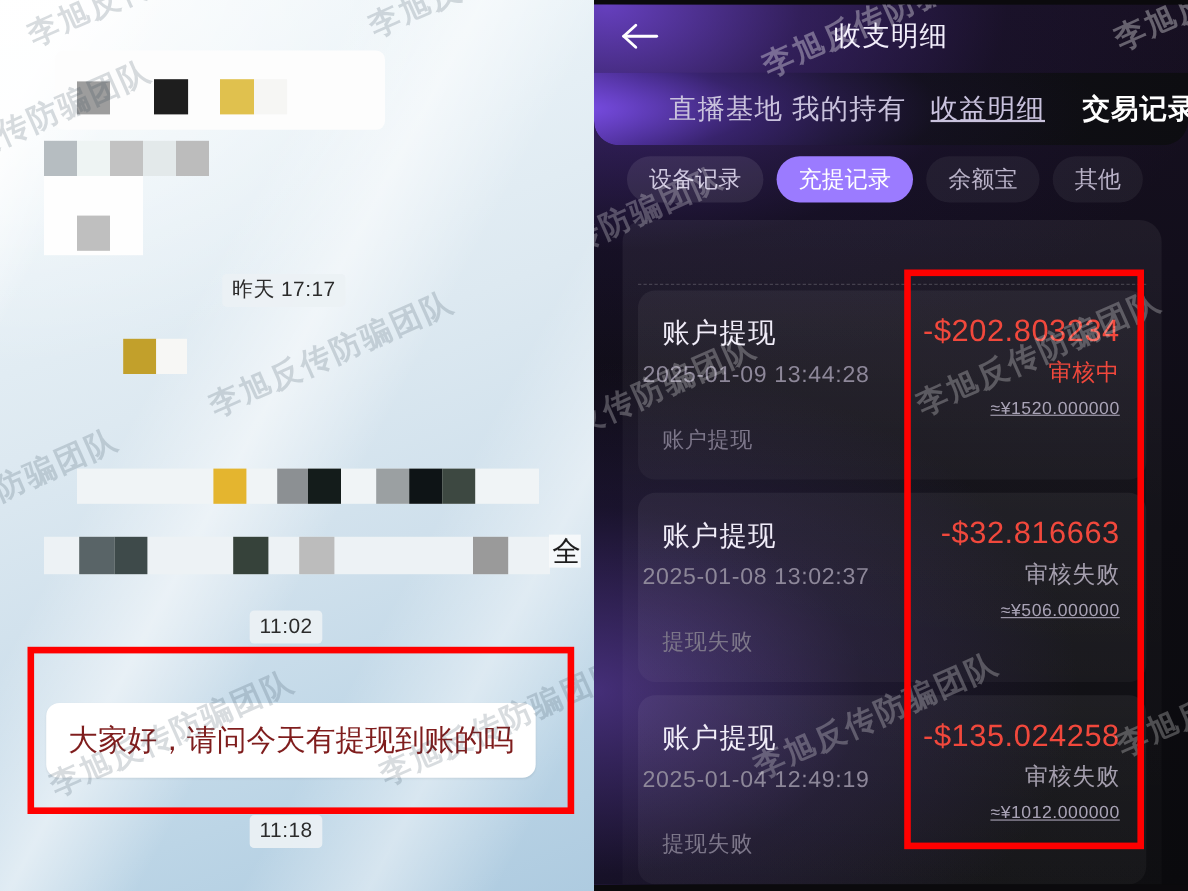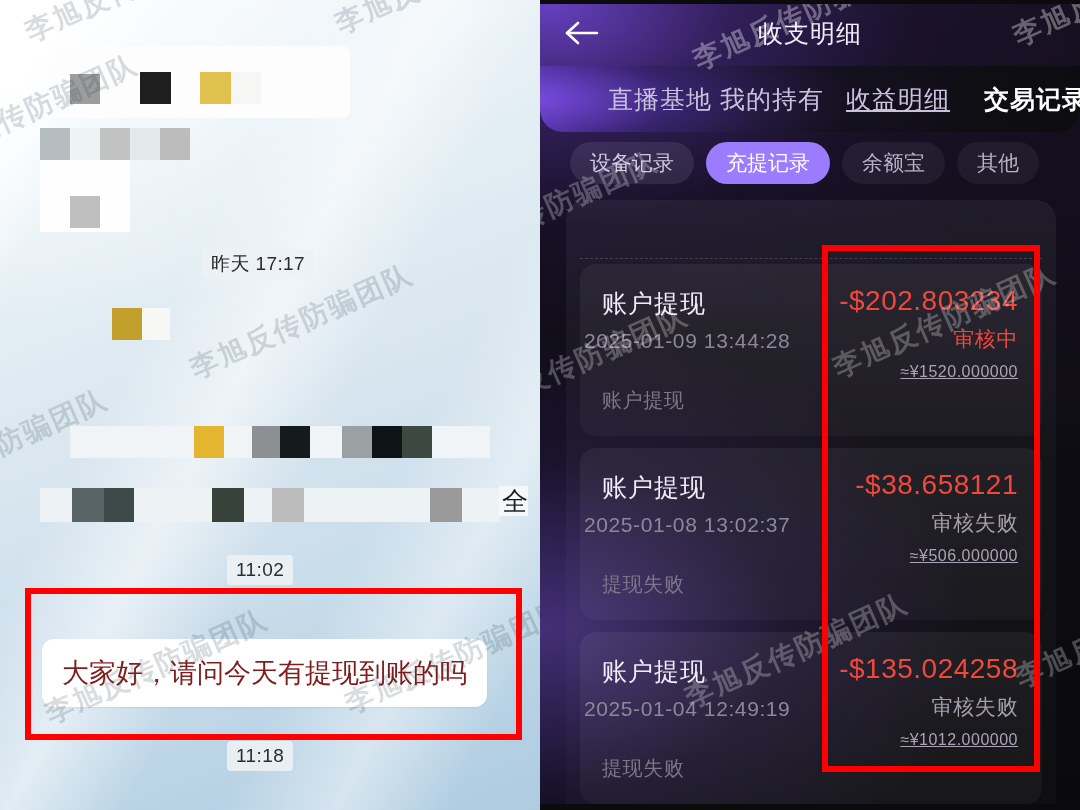--- a/index.html
+++ b/index.html
@@ -275,21 +275,21 @@
             <div class="note">账户提现</div>
             <div class="amt">-$202.803234</div>
             <div class="state pending">审核中</div>
             <div class="cny">≈¥1520.000000</div>
           </div>
 
           <div class="tx r1">
             <div class="name">账户提现</div>
             <div class="date">2025-01-08 13:02:37</div>
             <div class="note">提现失败</div>
-            <div class="amt">-$38.658121</div>
+            <div class="amt">-$32.816663</div>
             <div class="state">审核失败</div>
             <div class="cny">≈¥506.000000</div>
           </div>
 
           <div class="tx r2">
             <div class="name">账户提现</div>
             <div class="date">2025-01-04 12:49:19</div>
             <div class="note">提现失败</div>
             <div class="amt">-$135.024258</div>
             <div class="state">审核失败</div>

